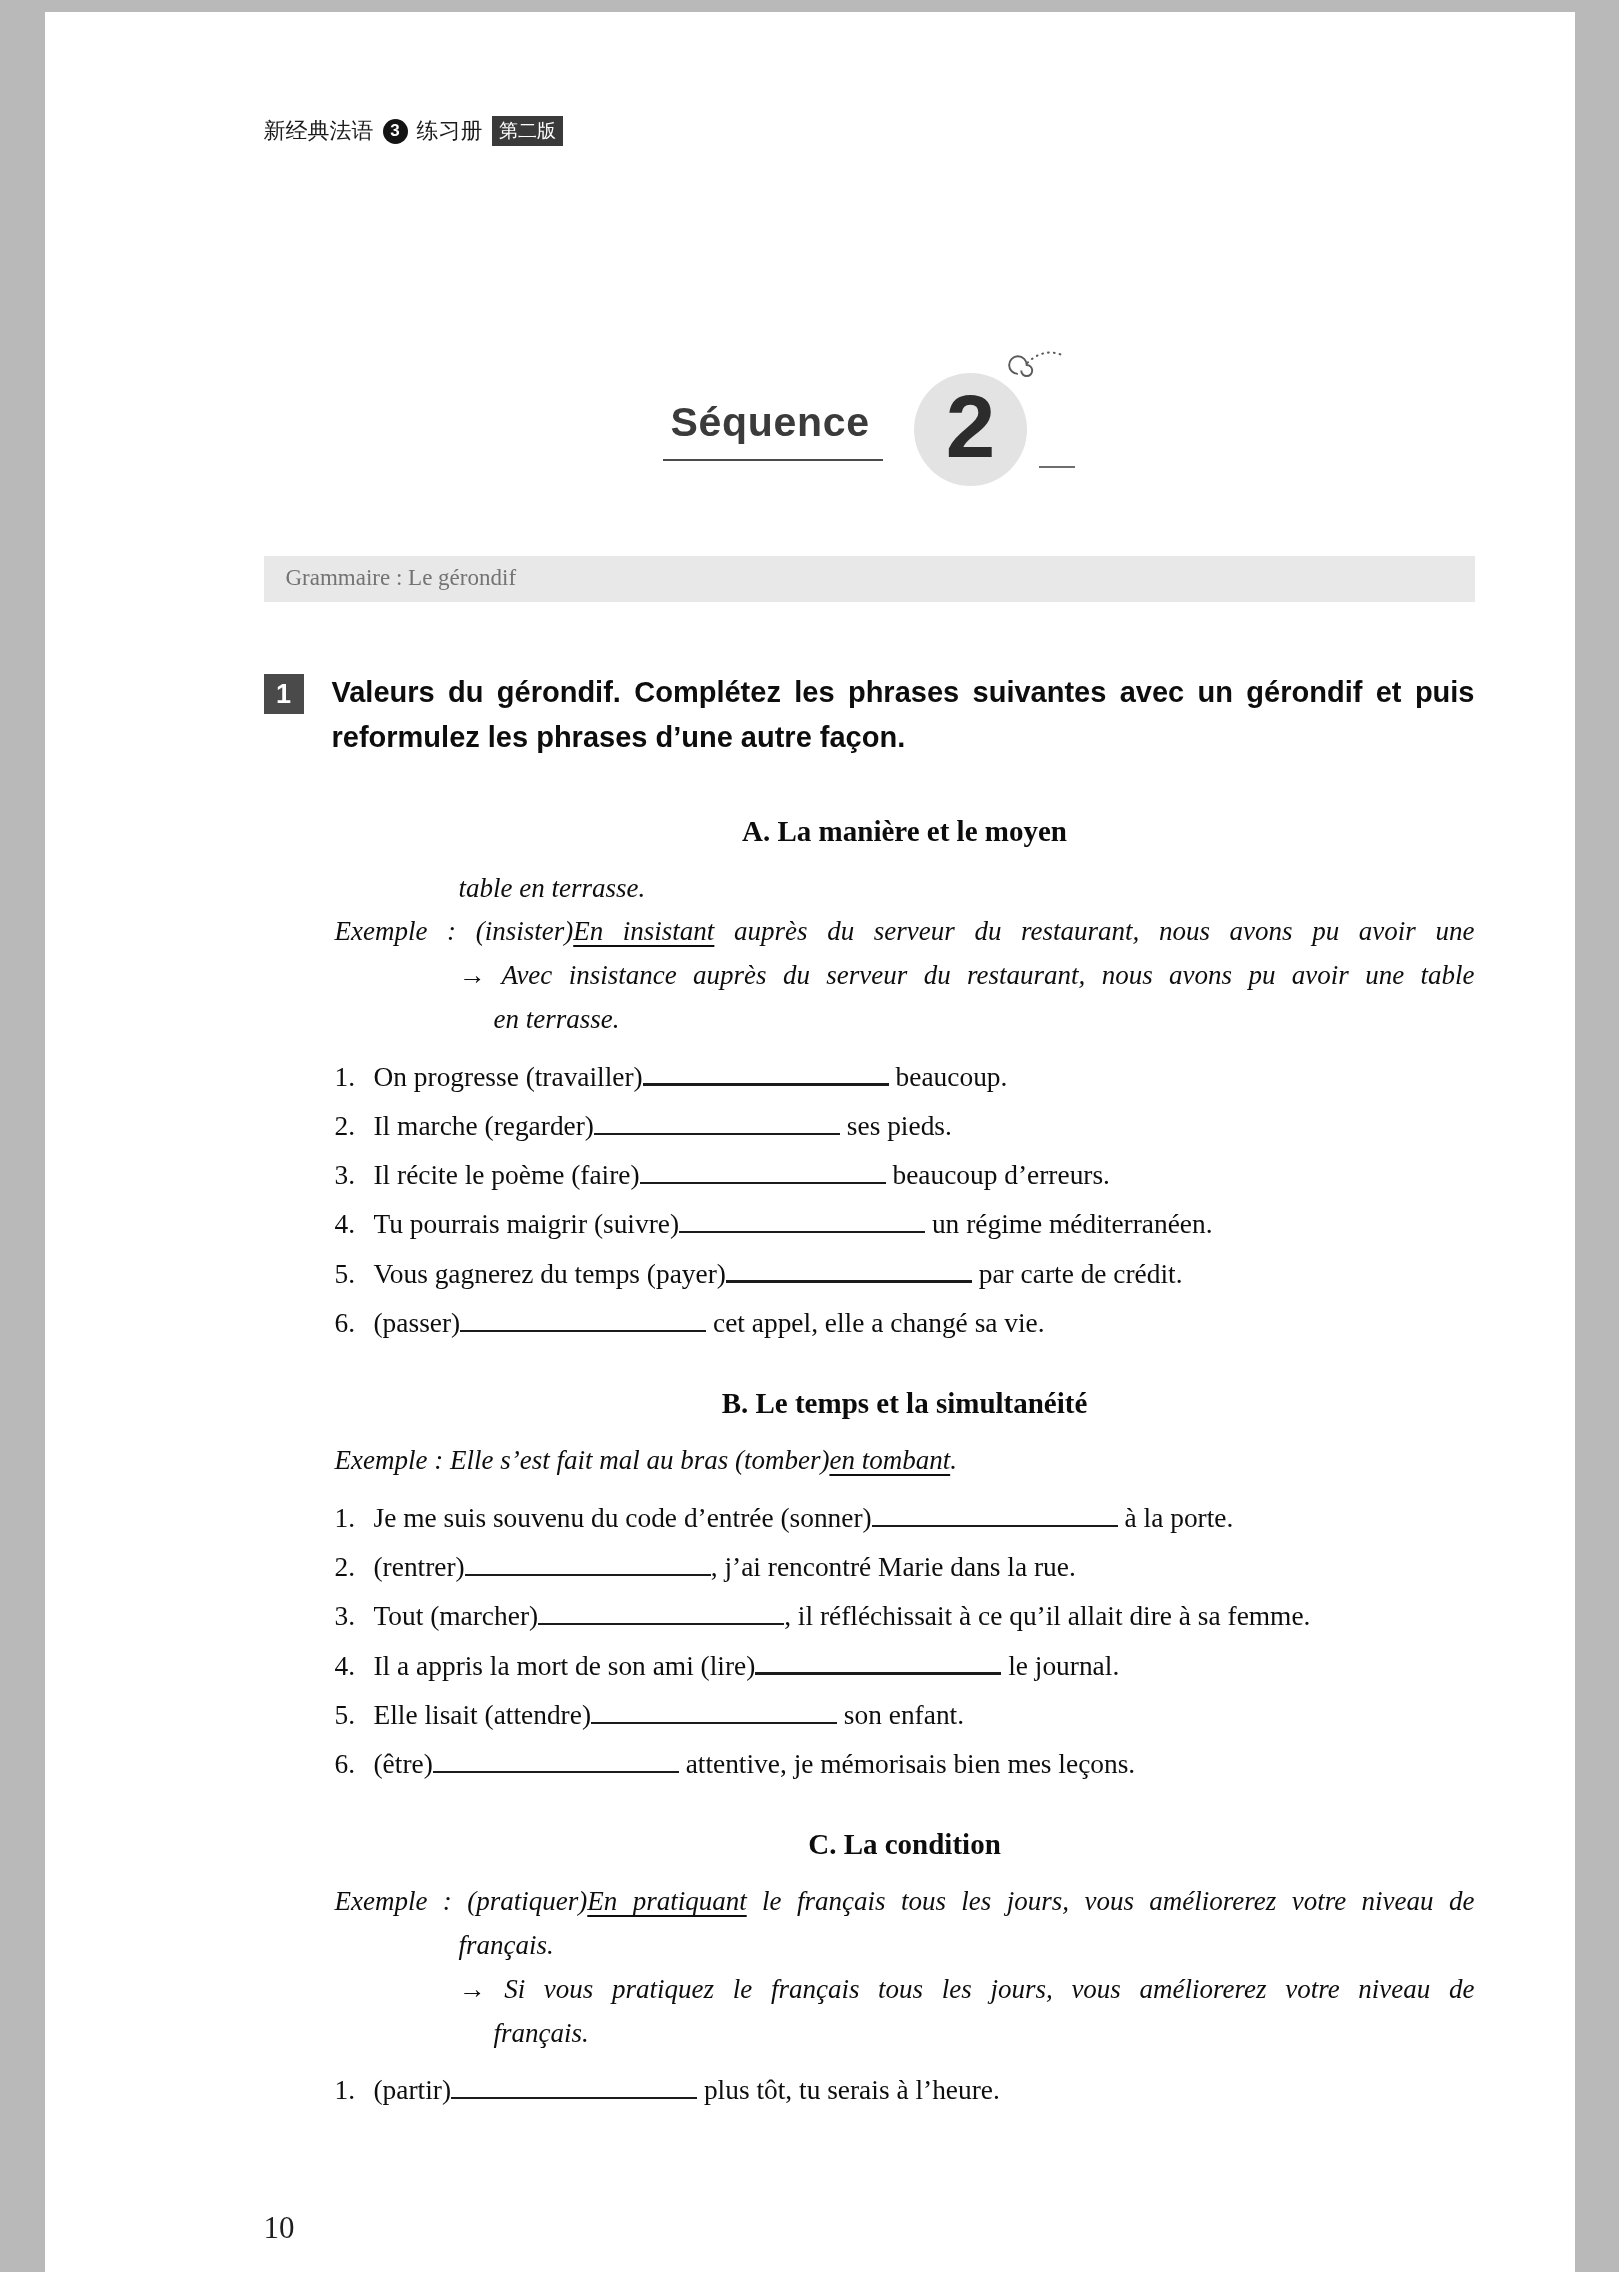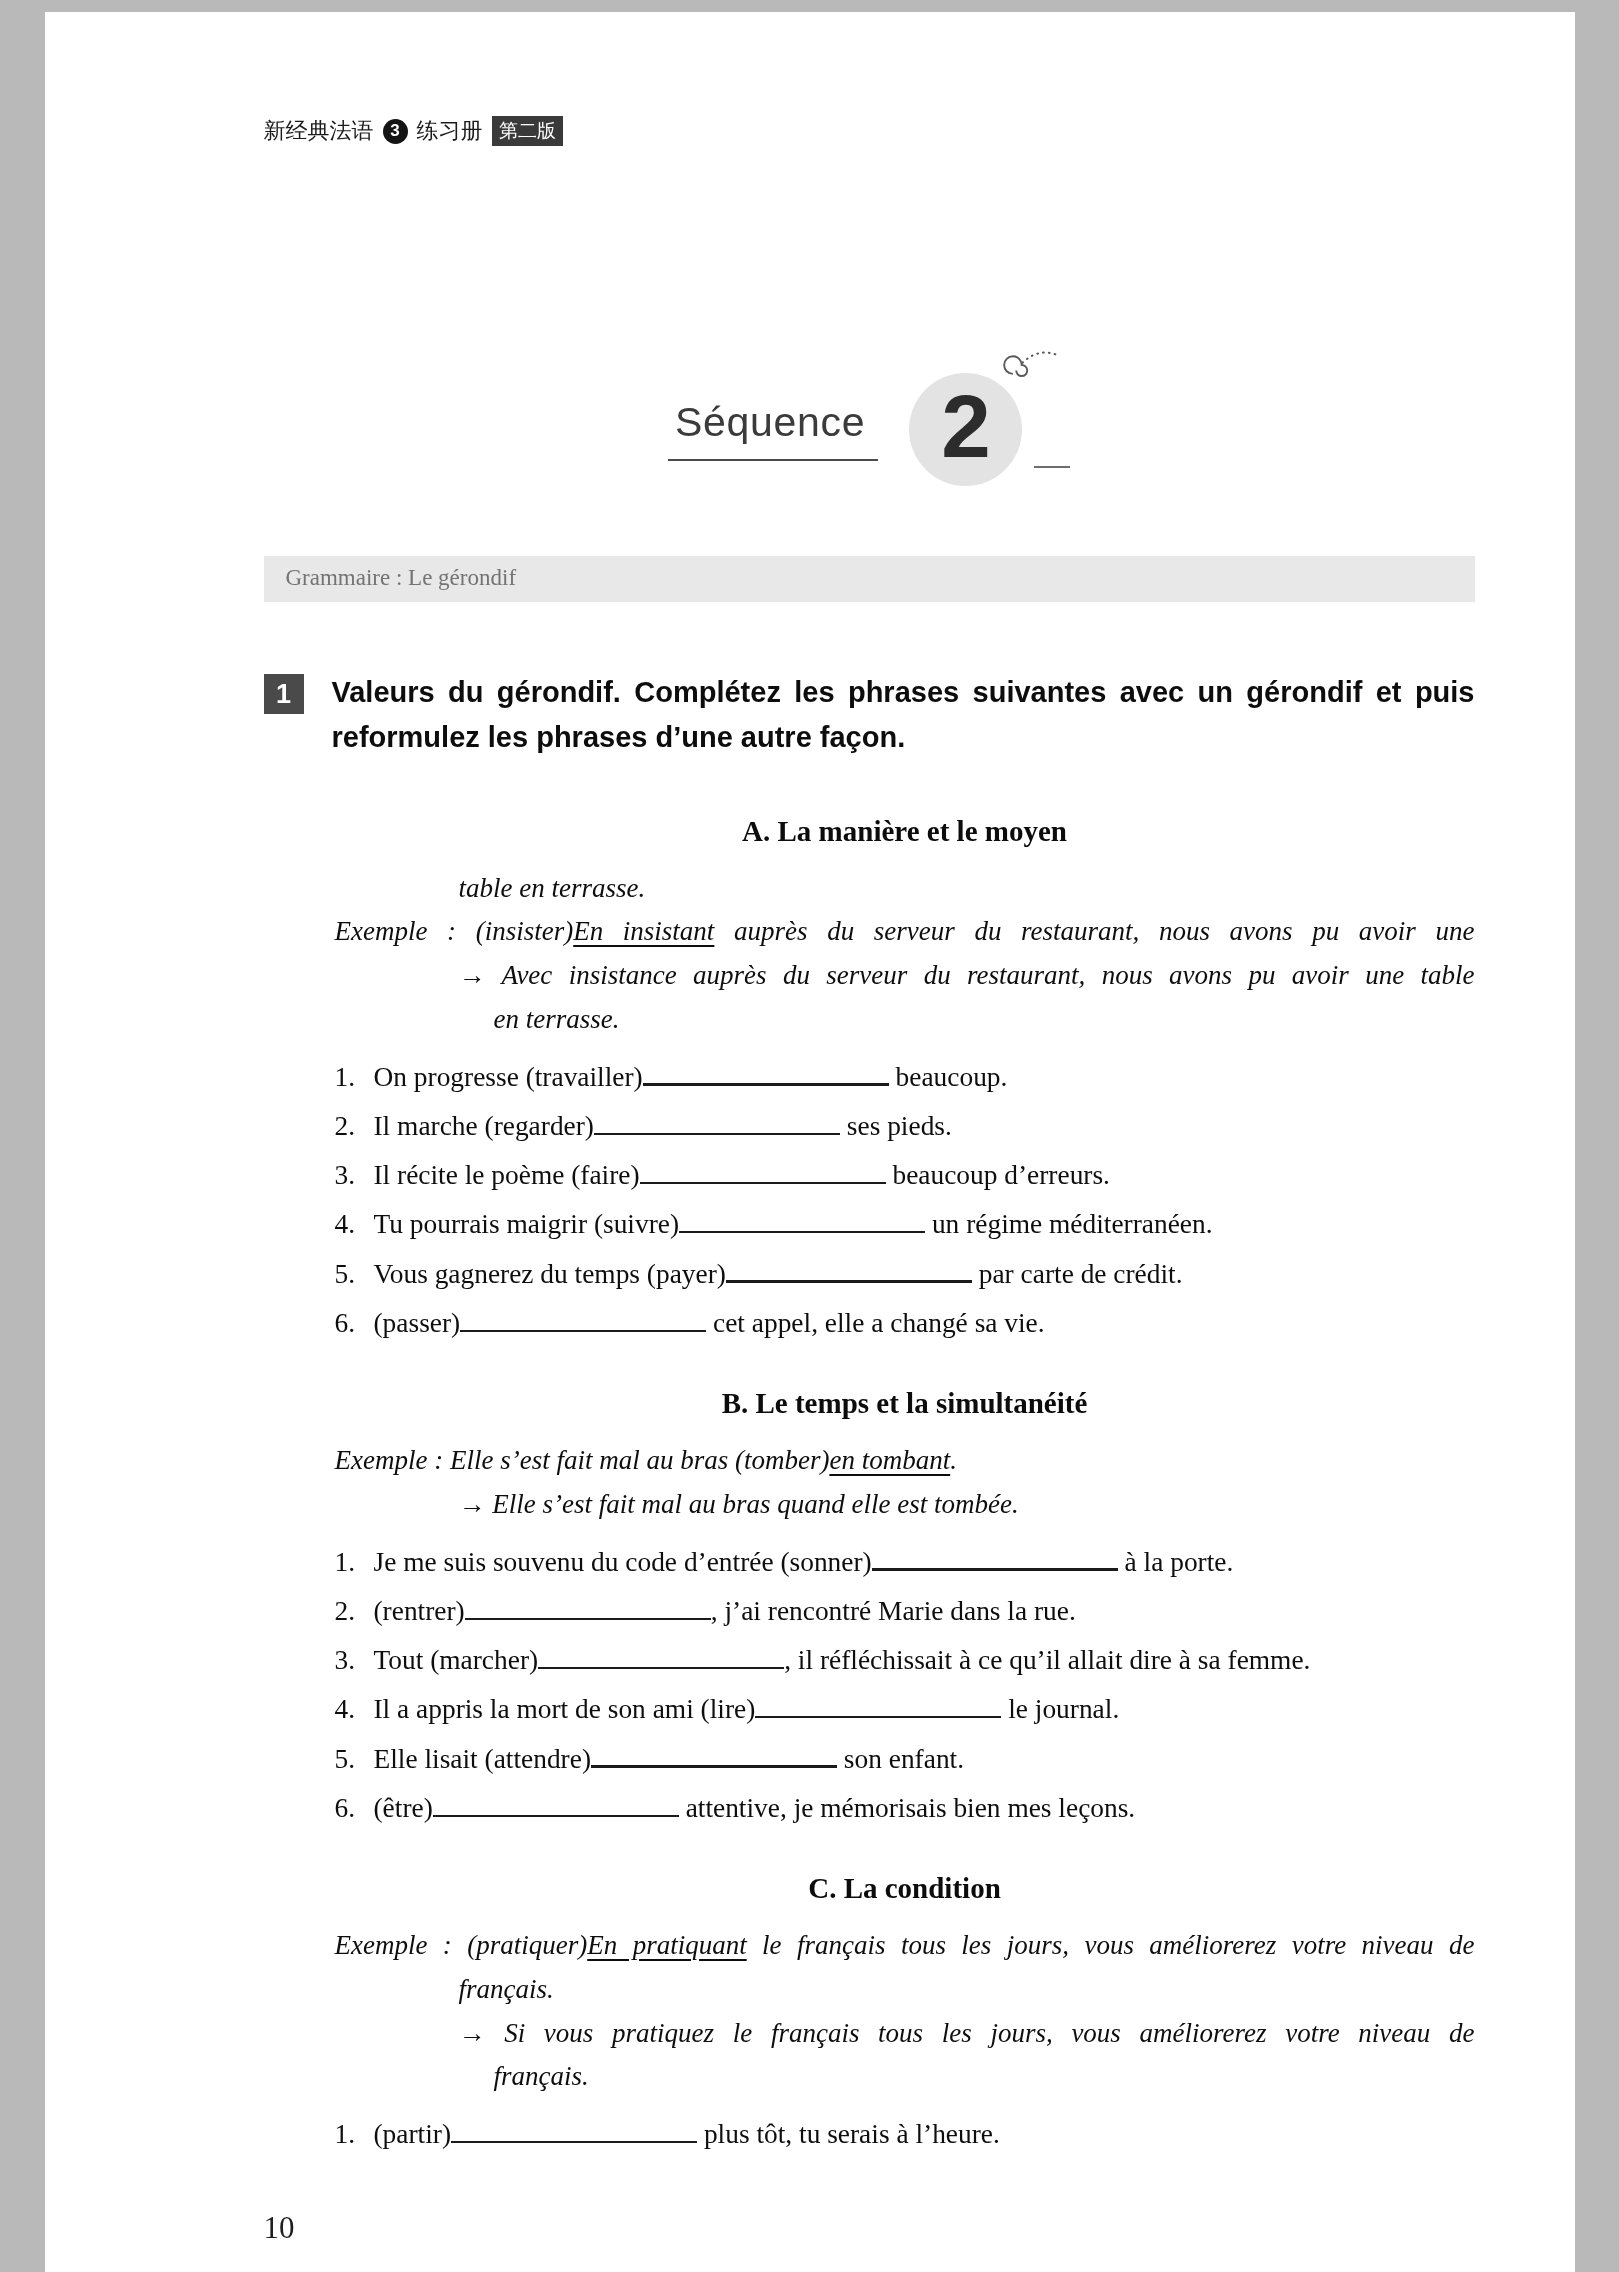--- a/index.html
+++ b/index.html
@@ -33,21 +33,21 @@
     padding:2.2px 7.4px; font-size:19px; border-radius:0;
   }
 
   
   .sequence-row {
     margin-top:227px;
     display:flex; justify-content:center; align-items:center;
   }
   .seq-label {
     font-family:"Liberation Sans", sans-serif;
-    font-weight:normal; font-size:41px; color:#3b3b3b;
+    font-weight:bold; font-size:41px; color:#3b3b3b;
     border-bottom:2.2px solid #4b4b4b;
     padding:0 13.3px 13.3px 7.4px; letter-spacing:0.7px;
   }
   .seq-circle {
     position:relative;
     width:113px; height:113px; border-radius:50%;
     background:var(--circle-bg, #e3e3e3);
     display:flex; align-items:center; justify-content:center;
     margin-left:31px;
   }
@@ -177,21 +177,20 @@
             <div class="item">
               <span class="num">6.</span>
               <span class="item-body"><span>(passer)</span><span class="blank"></span><span> cet appel, elle a changé sa vie.</span></span>
             </div>
           </div>
         </section>
         <section class="section">
           <h3 class="section-heading">B. Le temps et la simultanéité</h3>
           <div class="example">
             <div class="ex-line indent-0"><span>Exemple : Elle s’est fait mal au bras (tomber)</span><span class="u">en tombant</span><span>.</span></div>
-            <div class="ex-line indent-1"><span>→ Elle s’est fait mal au bras quand elle est tombée.</span></div>
           </div>
           <div class="items">
             <div class="item">
               <span class="num">1.</span>
               <span class="item-body"><span>Je me suis souvenu du code d’entrée (sonner)</span><span class="blank"></span><span> à la porte.</span></span>
             </div>
             <div class="item">
               <span class="num">2.</span>
               <span class="item-body"><span>(rentrer)</span><span class="blank"></span><span>, j’ai rencontré Marie dans la rue.</span></span>
             </div>

